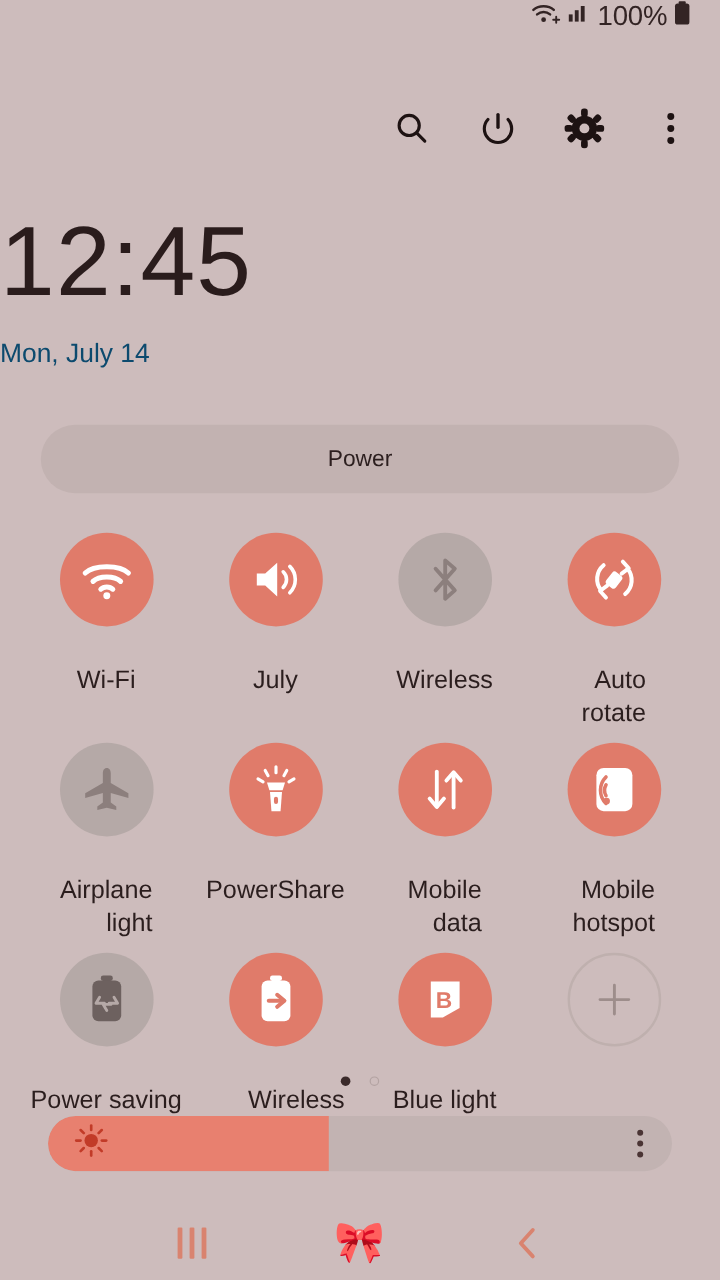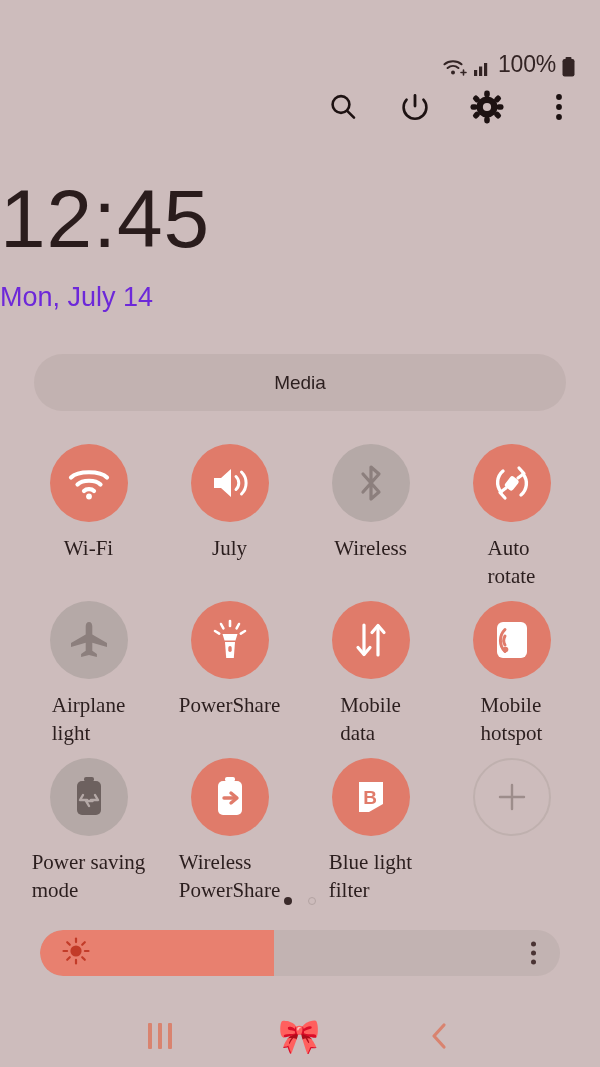--- a/index.html
+++ b/index.html
@@ -12,40 +12,40 @@
   #screen {
     position:relative;
     width:600px; height:1067px;
     background:#cdbcbc;
     color:#2b1d1d;
   }
 
   
   .statusbar {
     position:absolute; top:0; left:0; right:0; height:78px;
-    display:flex; align-items:flex-end; justify-content:flex-end;
+    display:flex; align-items:flex-start; justify-content:flex-end;
     padding-right:24px; gap:5px;
   }
   .sb-icon { display:flex; align-items:flex-end; }
   .sb-text { font-size:23px; letter-spacing:-.2px; color:#332424; font-weight:400; }
 
   
   .actionrow {
     position:absolute; top:86px; right:20px;
     display:flex; align-items:center; gap:30px;
   }
   .act { width:42px; height:42px; display:flex; align-items:center; justify-content:center; }
 
   
   .clockwrap { position:absolute; top:178px; left:0; right:0; text-align:left; }
   .clock {
     font-size:82px; font-weight:300; letter-spacing:1px; line-height:1;
     color:#2a1c1c;
   }
-  .date { margin-top:22px; font-size:27px; font-weight:400; color:#6d28d9; }
+  .date { margin-top:22px; font-size:22px; font-weight:400; color:#0c4a6e; }
 
   
   .pills {
     position:absolute; top:354px; left:34px; right:34px;
     display:flex; gap:21px;
   }
   .pill {
     flex:1; height:57px; border-radius:29px;
     background:#c2b2b1;
     display:flex; align-items:center; justify-content:center;
@@ -64,22 +64,22 @@
   }
   .circle {
     width:78px; height:78px; border-radius:50%;
     display:flex; align-items:center; justify-content:center;
     position:relative;
   }
   .circle.on  { background:#e07b6a; }
   .circle.off { background:#b5a9a7; }
   .circle.add { background:transparent; border:2px solid #bfb0ae; }
   .tlabel {
-    margin-top:13px; font-size:21px; line-height:1.33; text-align:left;
-    color:#2b1e1e; max-width:150px; white-space:pre-line;font-family:Liberation Serif, serif;
+    margin-top:31px; font-size:21px; line-height:1.33; text-align:right;
+    color:#2b1e1e; max-width:150px; white-space:pre-line;
   }
 
   
   .dots {
     position:absolute; top:897px; left:0; right:0;
     display:flex; justify-content:center; align-items:center; gap:16px;
   }
   .dot { width:8px; height:8px; border-radius:50%; }
   .dot.active { background:#3a2a2a; }
   .dot.inactive { background:transparent; border:1.5px solid #b3a3a2; }
@@ -183,21 +183,21 @@
       </svg>
     </div>
   </div>
 
   <div class="clockwrap">
     <div class="clock">12:45</div>
     <div class="date">Mon, July 14</div>
   </div>
 
   <div class="pills">
-    <div class="pill">Media</div>
+    <div class="pill">Power</div>
   </div>
 
   <div class="grid">
 
     <div class="tile">
       <div class="circle on">
         <svg width="44" height="36" viewBox="0 0 44 36">
           <g fill="none" stroke="#fff" stroke-width="4.2" stroke-linecap="round">
             <path d="M4 12.5 C11 5.5 33 5.5 40 12.5"></path>
             <path d="M10.5 19.5 C15.5 14.5 28.5 14.5 33.5 19.5"></path>

